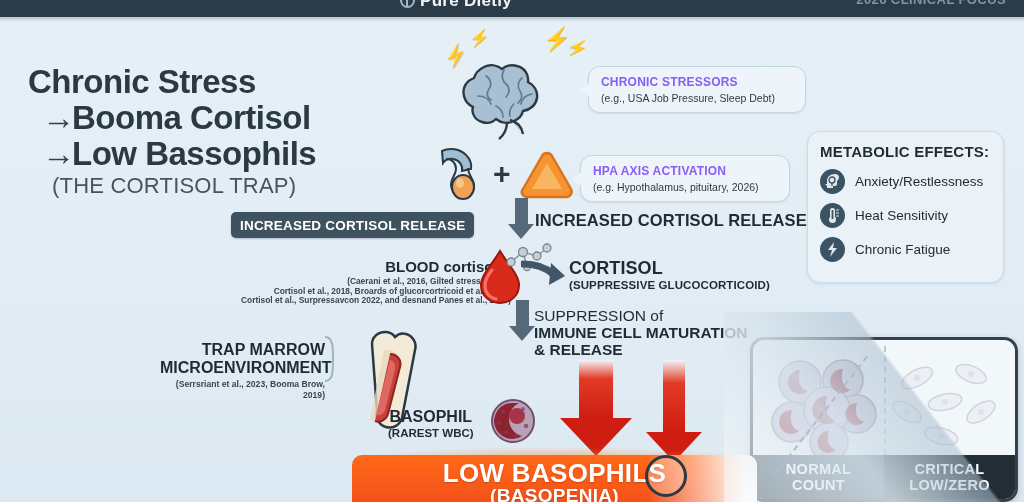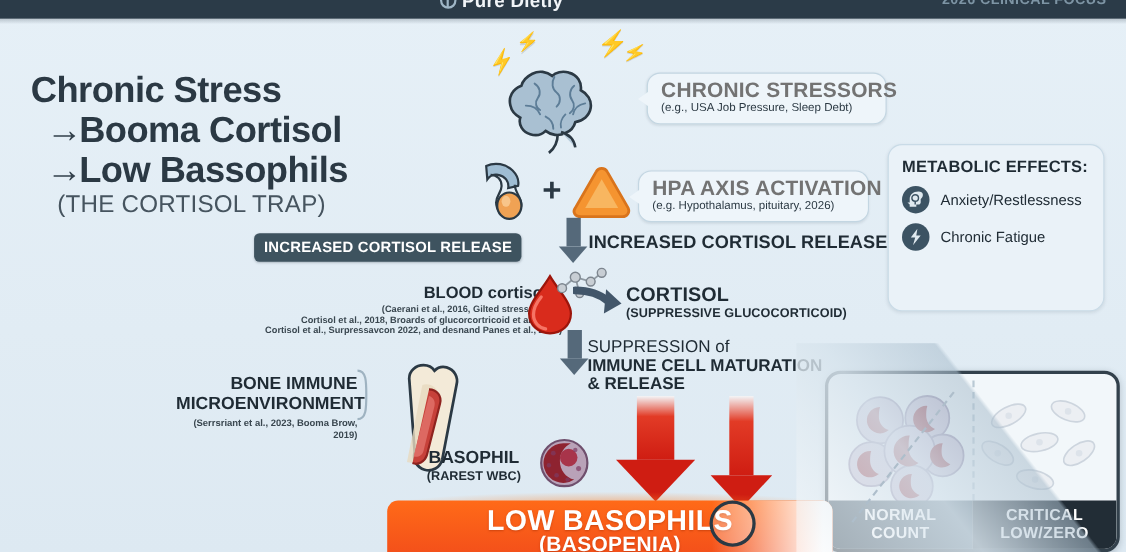--- a/index.html
+++ b/index.html
@@ -36,21 +36,21 @@
   .headline .sub{color:#46545f;font-size:22px;line-height:28px;padding-left:24px;
       letter-spacing:.2px;white-space:nowrap;font-weight:400;}
 
   
   .bubble{position:absolute;background:#eef5fa;border:1px solid #c3d6e2;
       border-radius:12px;padding:6px 12px 7px 12px;box-sizing:border-box;
       box-shadow:0 1px 2px rgba(40,60,75,.10);}
   .bubble:before{content:"";position:absolute;left:-9px;top:16px;
       width:0;height:0;border-top:7px solid transparent;border-bottom:7px solid transparent;
       border-right:10px solid #eef5fa;}
-  .bubble .t{color:#737373;font-weight:800;font-size:19px;letter-spacing:.2px;
+  .bubble .t{color:#8b5cf6;font-weight:800;font-size:12px;letter-spacing:.2px;
       line-height:19px;white-space:nowrap;}
   .bubble .s{color:#2c3a44;font-size:10.5px;line-height:13px;white-space:nowrap;}
 
   
   .pill{position:absolute;background:#3e535f;border-radius:5px;
       padding:4px 9px;box-sizing:border-box;box-shadow:0 1px 2px rgba(30,45,58,.25);}
   .pill span{color:#fff;font-weight:800;font-size:13.5px;letter-spacing:.2px;white-space:nowrap;}
 
   .plain-bold{position:absolute;color:#1f2b34;font-weight:800;letter-spacing:.1px;}
 
@@ -250,21 +250,21 @@
     <div class="head"></div>
   </div>
 
   <div style="position:absolute;left:534px;top:307px;">
     <div style="color:#1f2b34;font-weight:400;font-size:15.5px;line-height:17px;">SUPPRESSION of</div>
     <div style="color:#1f2b34;font-weight:800;font-size:15.5px;line-height:17px;">IMMUNE CELL MATURATION</div>
     <div style="color:#1f2b34;font-weight:800;font-size:15.5px;line-height:17px;">&amp; RELEASE</div>
   </div>
 
   <div style="position:absolute;left:160px;top:341px;width:165px;text-align:right;">
-    <div style="color:#1f2b34;font-weight:800;font-size:16px;line-height:18px;">BONE IMMUNE</div>
+    <div style="color:#1f2b34;font-weight:800;font-size:16px;line-height:18px;">TRAP MARROW</div>
     <div style="color:#1f2b34;font-weight:800;font-size:16px;line-height:18px;">MICROENVIRONMENT</div>
     <div style="color:#3a4750;font-size:8.6px;line-height:11px;margin-top:2px;font-weight:700;">(Serrsriant et al., 2023, Booma Brow, 2019)</div>
   </div>
   <svg style="position:absolute;left:323px;top:335px;width:22px;height:48px;" viewBox="0 0 22 48">
     <path d="M2 2c8 0 8 10 8 22s0 22-8 22" fill="none" stroke="#9fb3c1" stroke-width="2"></path>
   </svg>
 
   <svg class="bone" viewBox="0 0 80 100">
     <path d="M22 14c0-7 6-12 13-12 4 0 8 2 10 5 3-3 7-4 11-3 7 2 11 9 9 16L52 88c-2 7-9 11-16 9-7-2-11-9-9-16z" fill="#f3ead8" stroke="#2b3944" stroke-width="2.5"></path>
     <path d="M34 20c6-2 12 1 14 7l-14 56c-2 6-8 9-14 7" fill="#e7d9bf" opacity=".8"></path>
@@ -307,20 +307,35 @@
       <div class="metaicon">
         <svg width="17" height="17" viewBox="0 0 17 17">
           <path d="M11 1C6 1 3 4 3 8v3H1l2 2v2h6v-2h2c1 0 2-1 2-2V8c1-1 2-2 2-4 0-2-2-3-4-3z" fill="#dfe9ef"></path>
           <circle cx="8" cy="7" r="3" fill="none" stroke="#3c5363" stroke-width="1.3"></circle>
           <path d="M8 10v3" stroke="#3c5363" stroke-width="1.3"></path>
         </svg>
       </div>
       <div class="metalabel">Anxiety/Restlessness</div>
     </div>
 
+    <div class="metarow">
+      <div class="metaicon">
+        <svg width="17" height="17" viewBox="0 0 17 17">
+          <rect x="6" y="1" width="5" height="10" rx="2.5" fill="#dfe9ef"></rect>
+          <circle cx="8.5" cy="12.5" r="3.5" fill="#dfe9ef"></circle>
+          <rect x="7.6" y="3" width="1.8" height="9" fill="#3c5363"></rect>
+          <g stroke="#dfe9ef" stroke-width="1">
+              <path d="M12 3h3"></path>
+              <path d="M12 6h3"></path>
+              <path d="M12 9h3"></path>
+            </g>
+        </svg>
+      </div>
+      <div class="metalabel">Heat Sensitivity</div>
+    </div>
 
     <div class="metarow" style="margin-bottom:0;align-items:center;">
       <div class="metaicon">
         <svg width="17" height="17" viewBox="0 0 17 17">
           <path d="M10 1 4 9h4l-2 7 7-9H9z" fill="#dfe9ef"></path>
         </svg>
       </div>
       <div class="metalabel">Chronic Fatigue</div>
     </div>
   </div>

